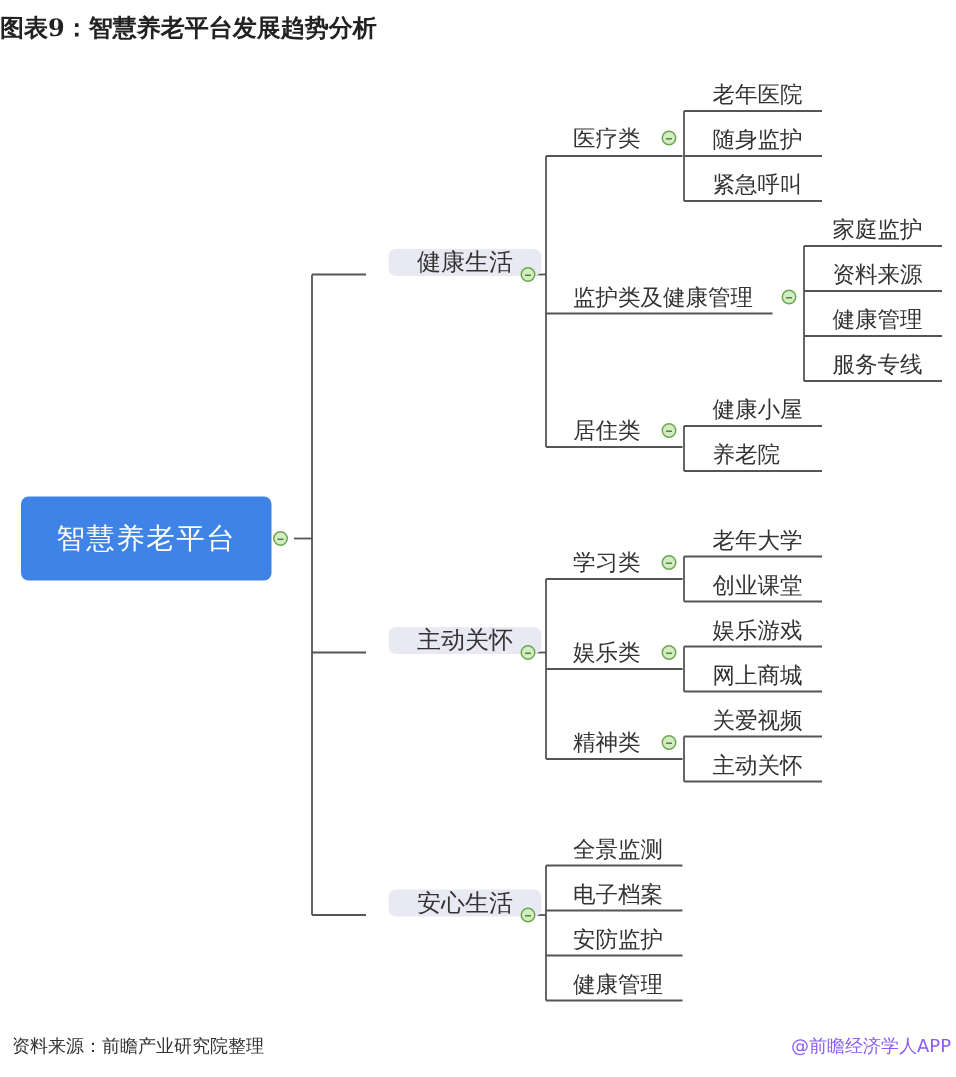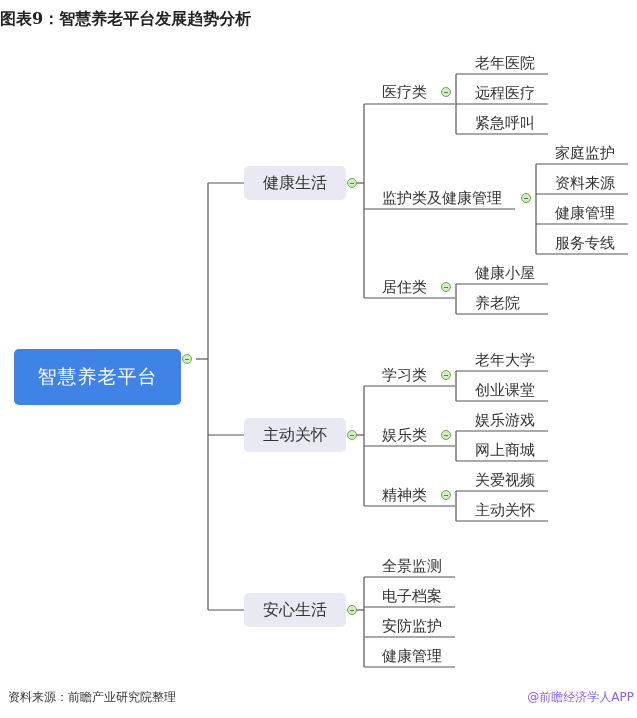--- a/index.html
+++ b/index.html
@@ -3,23 +3,23 @@
 <meta charset="utf-8">
 <style>
   html, body { margin:0; padding:0; background:#ffffff; }
   body { width:637px; height:718px; position:relative; overflow:hidden;
          font-family:"DejaVu Sans","Liberation Sans",sans-serif; color:#333; }
   .title { position:absolute; left:0; width:637px; top:9px; text-align:left;
            font-size:16px; font-weight:bold; color:#222; font-family:"DejaVu Serif","Liberation Serif",serif; }
   svg.lines { position:absolute; left:0; top:0; }
   .root { position:absolute; left:14px; top:331px; width:167px; height:56px; border-radius:5px;
           background:#3f83e6; color:#fff; font-size:19px; display:flex; align-items:center;
-          justify-content:center; letter-spacing:1px;margin-top:18px; }
-  .l1 { position:absolute; width:102px; height:34px; border-radius:5px; background:#e8e9f2;
-        font-size:16px; display:flex; align-items:center; justify-content:center; color:#333; }
+          justify-content:center; letter-spacing:1px; }
+  .l1 { position:absolute; width:102px; height:18px; border-radius:5px; background:#e8e9f2;
+        font-size:16px; display:flex; align-items:center; justify-content:center; color:#333;margin-left:15px; }
   .lbl { position:absolute; font-size:15px; color:#333; white-space:nowrap; line-height:20px; }
   .tgl { position:absolute; width:10px; height:10px; border-radius:50%; border:1px solid #6aa84f;
          background:#d3ecc3; box-sizing:border-box; }
   .tgl::after { content:""; position:absolute; left:2px; right:2px; top:4px; height:1px; background:#4e8a33; }
   .footer-left { position:absolute; left:8px; top:689px; font-size:12px; color:#333; }
   .footer-right { position:absolute; right:3px; top:689px; font-size:12px; color:#8b5cf6; }
 </style>
 </head>
 <body>
 
@@ -90,21 +90,21 @@
 <div class="tgl" style="left:347px;top:605px"></div>
 
 <div class="lbl" style="left:382px;top:82px">医疗类</div>
 <div class="tgl" style="left:441px;top:87px"></div>
 <div class="lbl" style="left:382px;top:188px">监护类及健康管理</div>
 <div class="tgl" style="left:521px;top:193px"></div>
 <div class="lbl" style="left:382px;top:277px">居住类</div>
 <div class="tgl" style="left:441px;top:282px"></div>
 
 <div class="lbl" style="left:475px;top:53px">老年医院</div>
-<div class="lbl" style="left:475px;top:83px">远程医疗</div>
+<div class="lbl" style="left:475px;top:83px">随身监护</div>
 <div class="lbl" style="left:475px;top:113px">紧急呼叫</div>
 
 <div class="lbl" style="left:555px;top:143px">家庭监护</div>
 <div class="lbl" style="left:555px;top:173px">资料来源</div>
 <div class="lbl" style="left:555px;top:203px">健康管理</div>
 <div class="lbl" style="left:555px;top:233px">服务专线</div>
 
 <div class="lbl" style="left:475px;top:263px">健康小屋</div>
 <div class="lbl" style="left:475px;top:293px">养老院</div>
 

